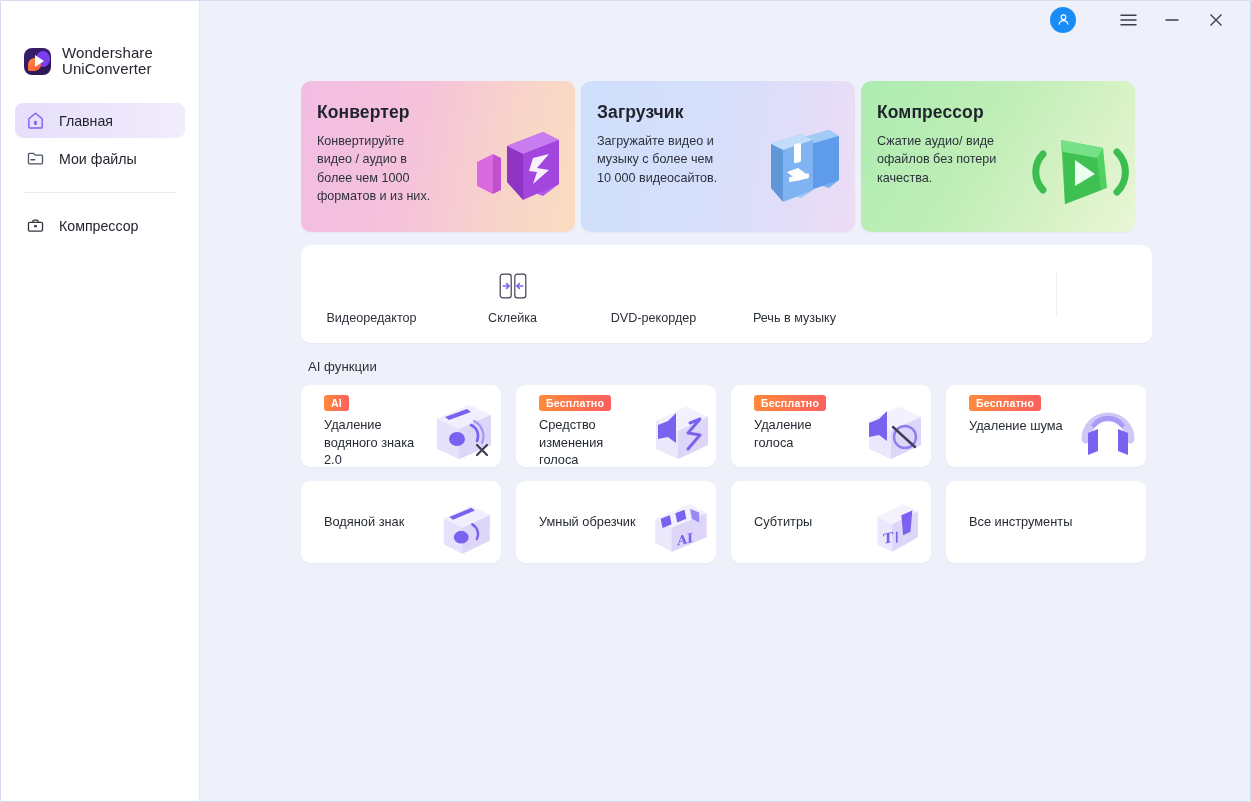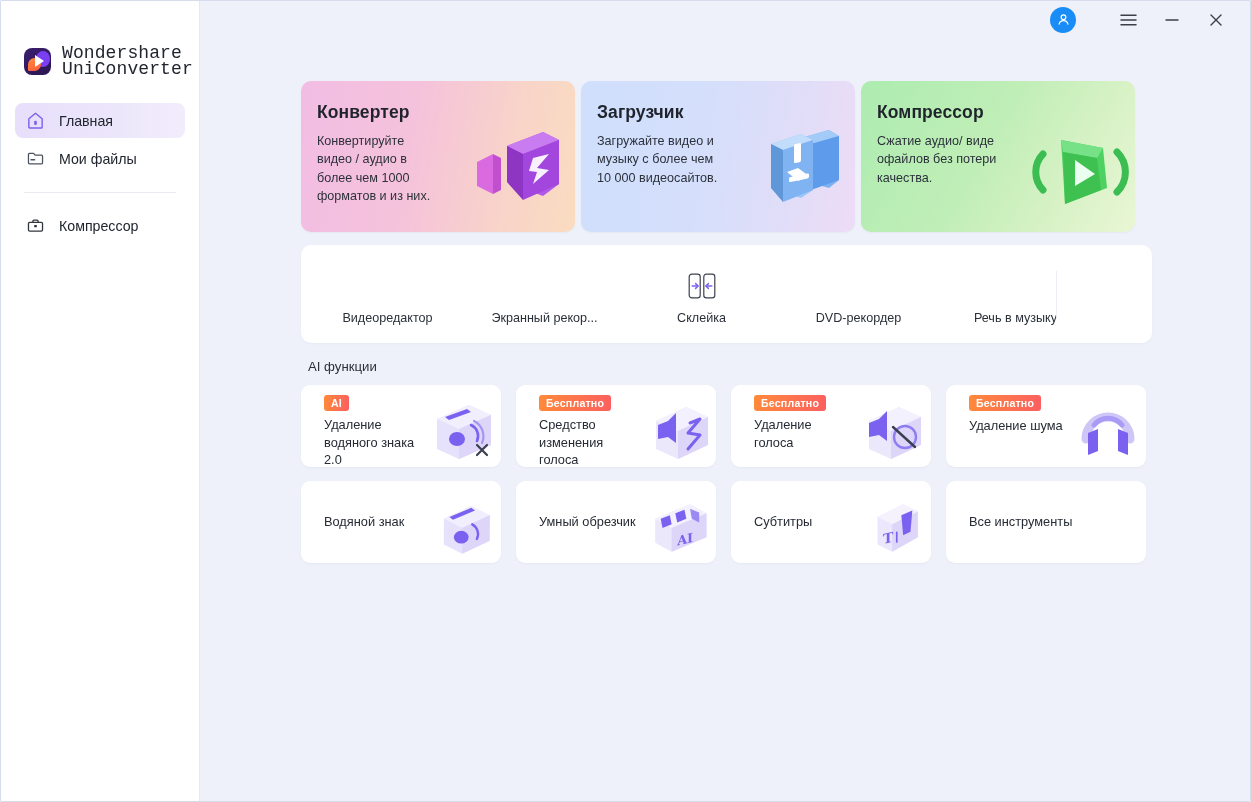--- a/index.html
+++ b/index.html
@@ -73,26 +73,25 @@
   }
   .brand-logo .blob2 {
     position: absolute;
     width: 14px; height: 16px;
     border-radius: 50%;
     background: #7b3ff2;
     right: 1px; top: 3px;
     z-index: 1;
   }
   .brand-name {
-    font-size: 18px;
+    font-size: 15px;
     line-height: 16px;
     color: #22262f;
     letter-spacing: 0.1px;
     white-space: pre-line;
-    font-family: Liberation Mono, monospace;
   }
 
   .nav { padding: 0 14px; }
   .nav-item {
     display: flex;
     align-items: center;
     gap: 14px;
     height: 35px;
     padding: 0 0 0 11px;
     border-radius: 8px;
@@ -211,21 +210,20 @@
   .tool-item {
     flex: 0 0 141px;
     height: 100%;
     display: flex;
     flex-direction: column;
     align-items: center;
     justify-content: flex-end;
     padding-bottom: 18px;
     cursor: pointer;
     position: relative;
-    padding-left: 16px;
   }
   .tool-icon-slot {
     height: 34px;
     display: flex; align-items: center; justify-content: center;
     margin-bottom: 8px;
   }
   .tool-label {
     font-size: 12.6px;
     color: #2b3039;
     white-space: nowrap;
@@ -445,24 +443,20 @@
       </div>
 
       <div class="tools-strip">
         <div class="tools-inner">
 
           <div class="tool-item">
             <div class="tool-icon-slot"></div>
             <div class="tool-label">Видеоредактор</div>
           </div>
 
-          <div class="tool-item">
-            <div class="tool-icon-slot"></div>
-            <div class="tool-label">Экранный рекор...</div>
-          </div>
 
           <div class="tool-item">
             <div class="tool-icon-slot">
               <svg width="30" height="28" viewBox="0 0 30 28">
                 <rect x="2.2" y="2.2" width="11" height="23.6" rx="2.6" fill="#ffffff" stroke="#3c4250" stroke-width="1.2"></rect>
                 <rect x="16.8" y="2.2" width="11" height="23.6" rx="2.6" fill="#ffffff" stroke="#3c4250" stroke-width="1.2"></rect>
                 <path d="M5.2 14 H10.6" stroke="#7b61f0" stroke-width="1.5" stroke-linecap="round"></path>
                 <path d="M8.6 11.6 L11.2 14 L8.6 16.4" fill="none" stroke="#7b61f0" stroke-width="1.5" stroke-linecap="round" stroke-linejoin="round"></path>
                 <path d="M24.8 14 H19.4" stroke="#7b61f0" stroke-width="1.5" stroke-linecap="round"></path>
                 <path d="M21.4 11.6 L18.8 14 L21.4 16.4" fill="none" stroke="#7b61f0" stroke-width="1.5" stroke-linecap="round" stroke-linejoin="round"></path>

